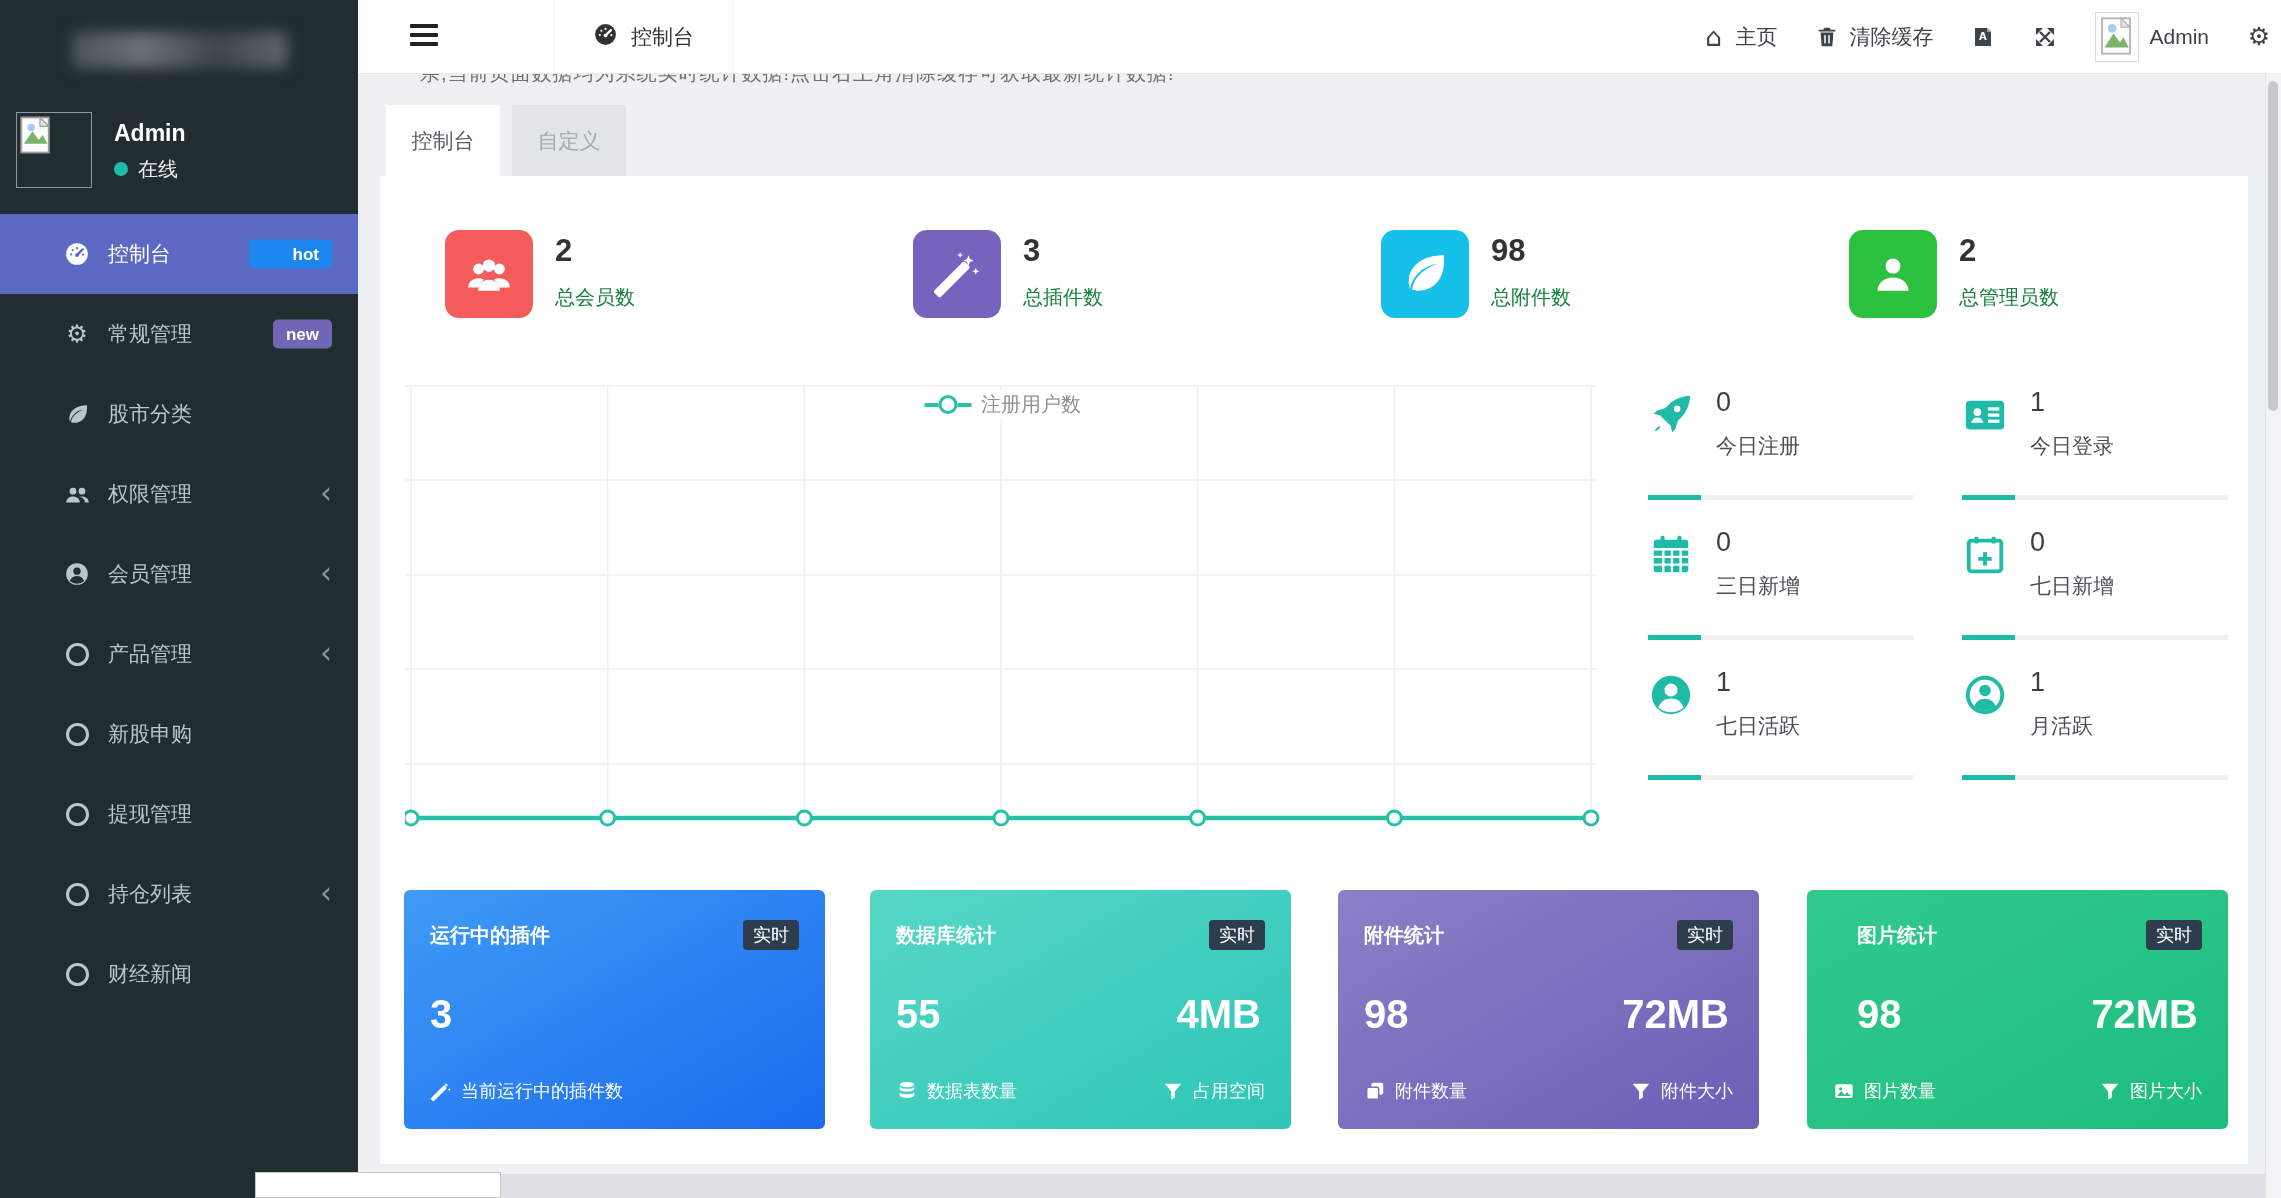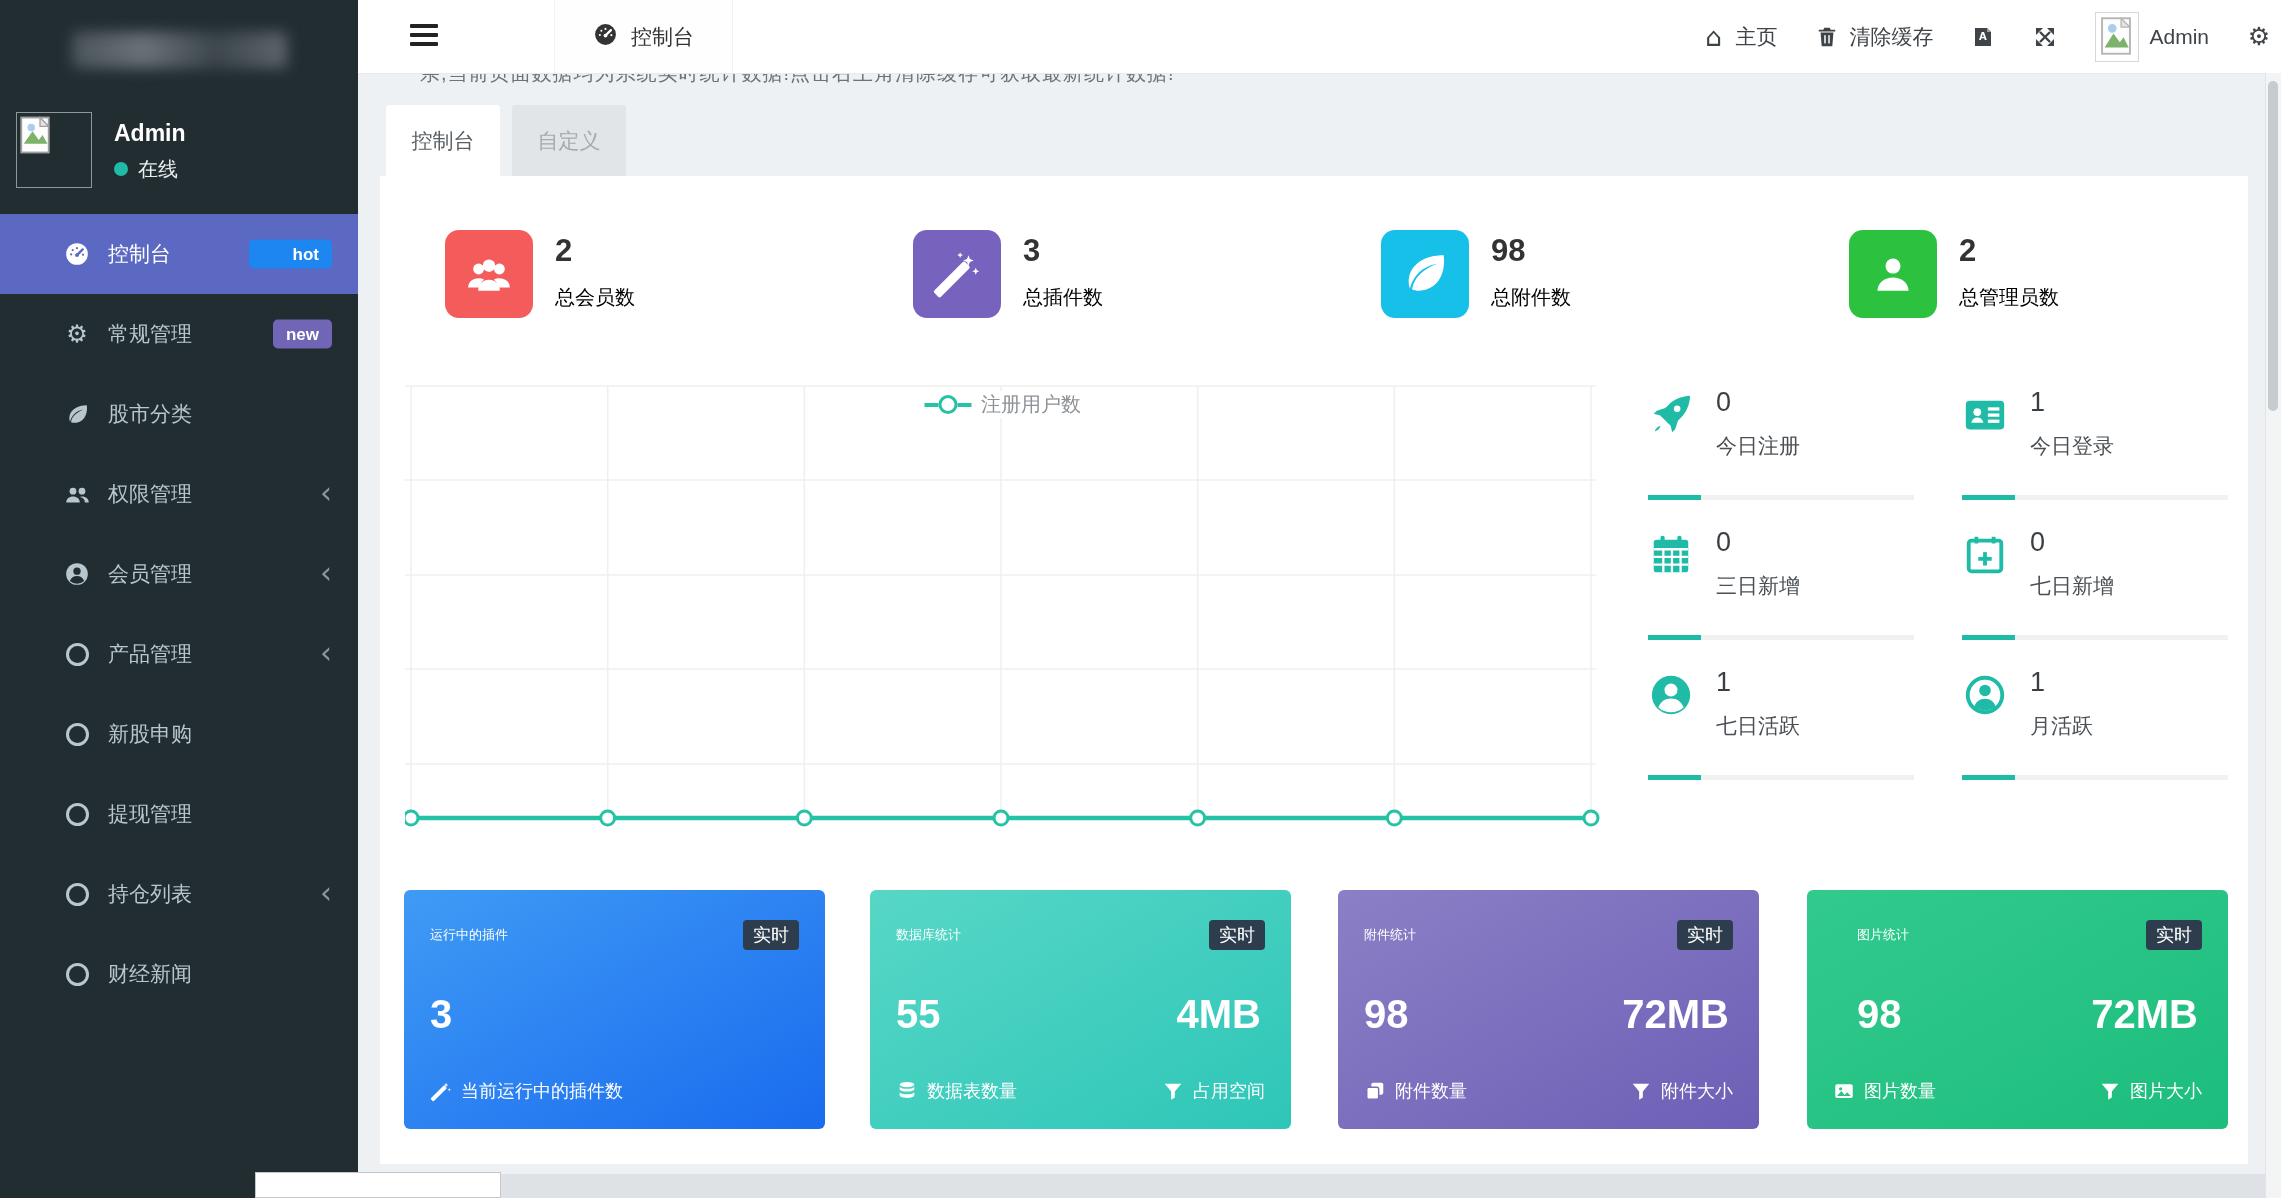--- a/index.html
+++ b/index.html
@@ -51,21 +51,21 @@
   .tab{height:71px;min-width:114px;display:flex;align-items:center;justify-content:center;font-size:21px;cursor:pointer;border-radius:3px 3px 0 0;}
   .tab.active{background:#fff;color:#575e64;}
   .tab.inactive{background:#e1e5e8;color:#a2abb1;margin-left:12px;}
   .panel{position:absolute;left:22px;top:103px;width:1868px;height:988px;background:#fff;}
 
   
   .stat{position:absolute;top:54px;display:flex;gap:22px;}
   .stat .ibox{width:88px;height:88px;border-radius:14px;display:flex;align-items:center;justify-content:center;color:#fff;}
   .stat .ibox svg{width:50px;height:50px;}
   .stat .sval{font-size:31px;font-weight:bold;color:#333;line-height:1.1;margin-top:4px;}
-  .stat .slab{font-size:20px;color:#000000;margin-top:16px;}
+  .stat .slab{font-size:20px;color:#15803d;margin-top:16px;}
 
   
   #chart{position:absolute;left:25px;top:209px;width:1195px;height:500px;}
   #chart-plot{position:absolute;left:0;top:0;}
   .legend{position:absolute;left:50%;top:6px;transform:translateX(-50%);display:flex;align-items:center;gap:10px;font-size:20px;color:#8d9297;background:#fff;padding:0 8px;}
   .legend .lmark{display:flex;align-items:center;}
   .legend .lline{width:14px;height:4px;}
   .legend .lcirc{width:13px;height:13px;border-radius:50%;border:3px solid;background:#fff;}
   #chart-labels{position:absolute;left:0;top:440px;width:100%;height:30px;}
   .xlab{position:absolute;transform:translateX(-50%);font-size:18px;color:#9aa0a6;white-space:nowrap;}
@@ -77,21 +77,21 @@
   .mcell .micon{width:50px;height:50px;color:#1fbba6;flex:0 0 50px;margin-top:4px;}
   .mcell .micon svg{width:46px;height:46px;}
   .mcell .mval{font-size:27px;color:#3a3f44;line-height:1.1;}
   .mcell .mlab{font-size:21px;color:#4a5055;margin-top:14px;}
   .mbar{position:absolute;left:0;bottom:0;width:266px;height:5px;background:#f1f1f1;}
   .mbar i{display:block;width:20%;height:5px;}
 
   
   .bcard{position:absolute;top:714px;width:421px;height:239px;border-radius:6px;color:#fff;padding:0;box-sizing:border-box;}
   .bcard .crow1{display:flex;justify-content:space-between;align-items:center;padding:30px 26px 0 26px;}
-  .bcard .ctitle{font-size:13px;}
+  .bcard .ctitle{font-size:20px;font-weight:bold;}
   .bcard .cbadge{background:#2e3d4e;color:#fff;font-size:18px;padding:6px 10px;border-radius:4px;line-height:1;}
   .bcard .crow2{display:flex;justify-content:space-between;padding:42px 30px 0 26px;font-size:40px;font-weight:bold;}
   .bcard .crow3{position:absolute;left:26px;right:26px;bottom:26px;display:flex;justify-content:space-between;font-size:18px;}
   .bcard .cfoot{display:flex;align-items:center;gap:9px;}
   .bcard .cfoot svg{width:22px;height:22px;}
 
   
   .scrolltrack{position:absolute;right:0;top:73px;width:15px;height:1125px;background:#f3f4f6;border-left:1px solid #e3e4e6;z-index:6;}
   .scrollthumb{position:absolute;left:2px;top:8px;width:10px;height:330px;background:#c8cbce;border-radius:5px;}
   .bottomstrip{position:absolute;left:358px;top:1174px;width:1908px;height:24px;background:#dee2e6;}

